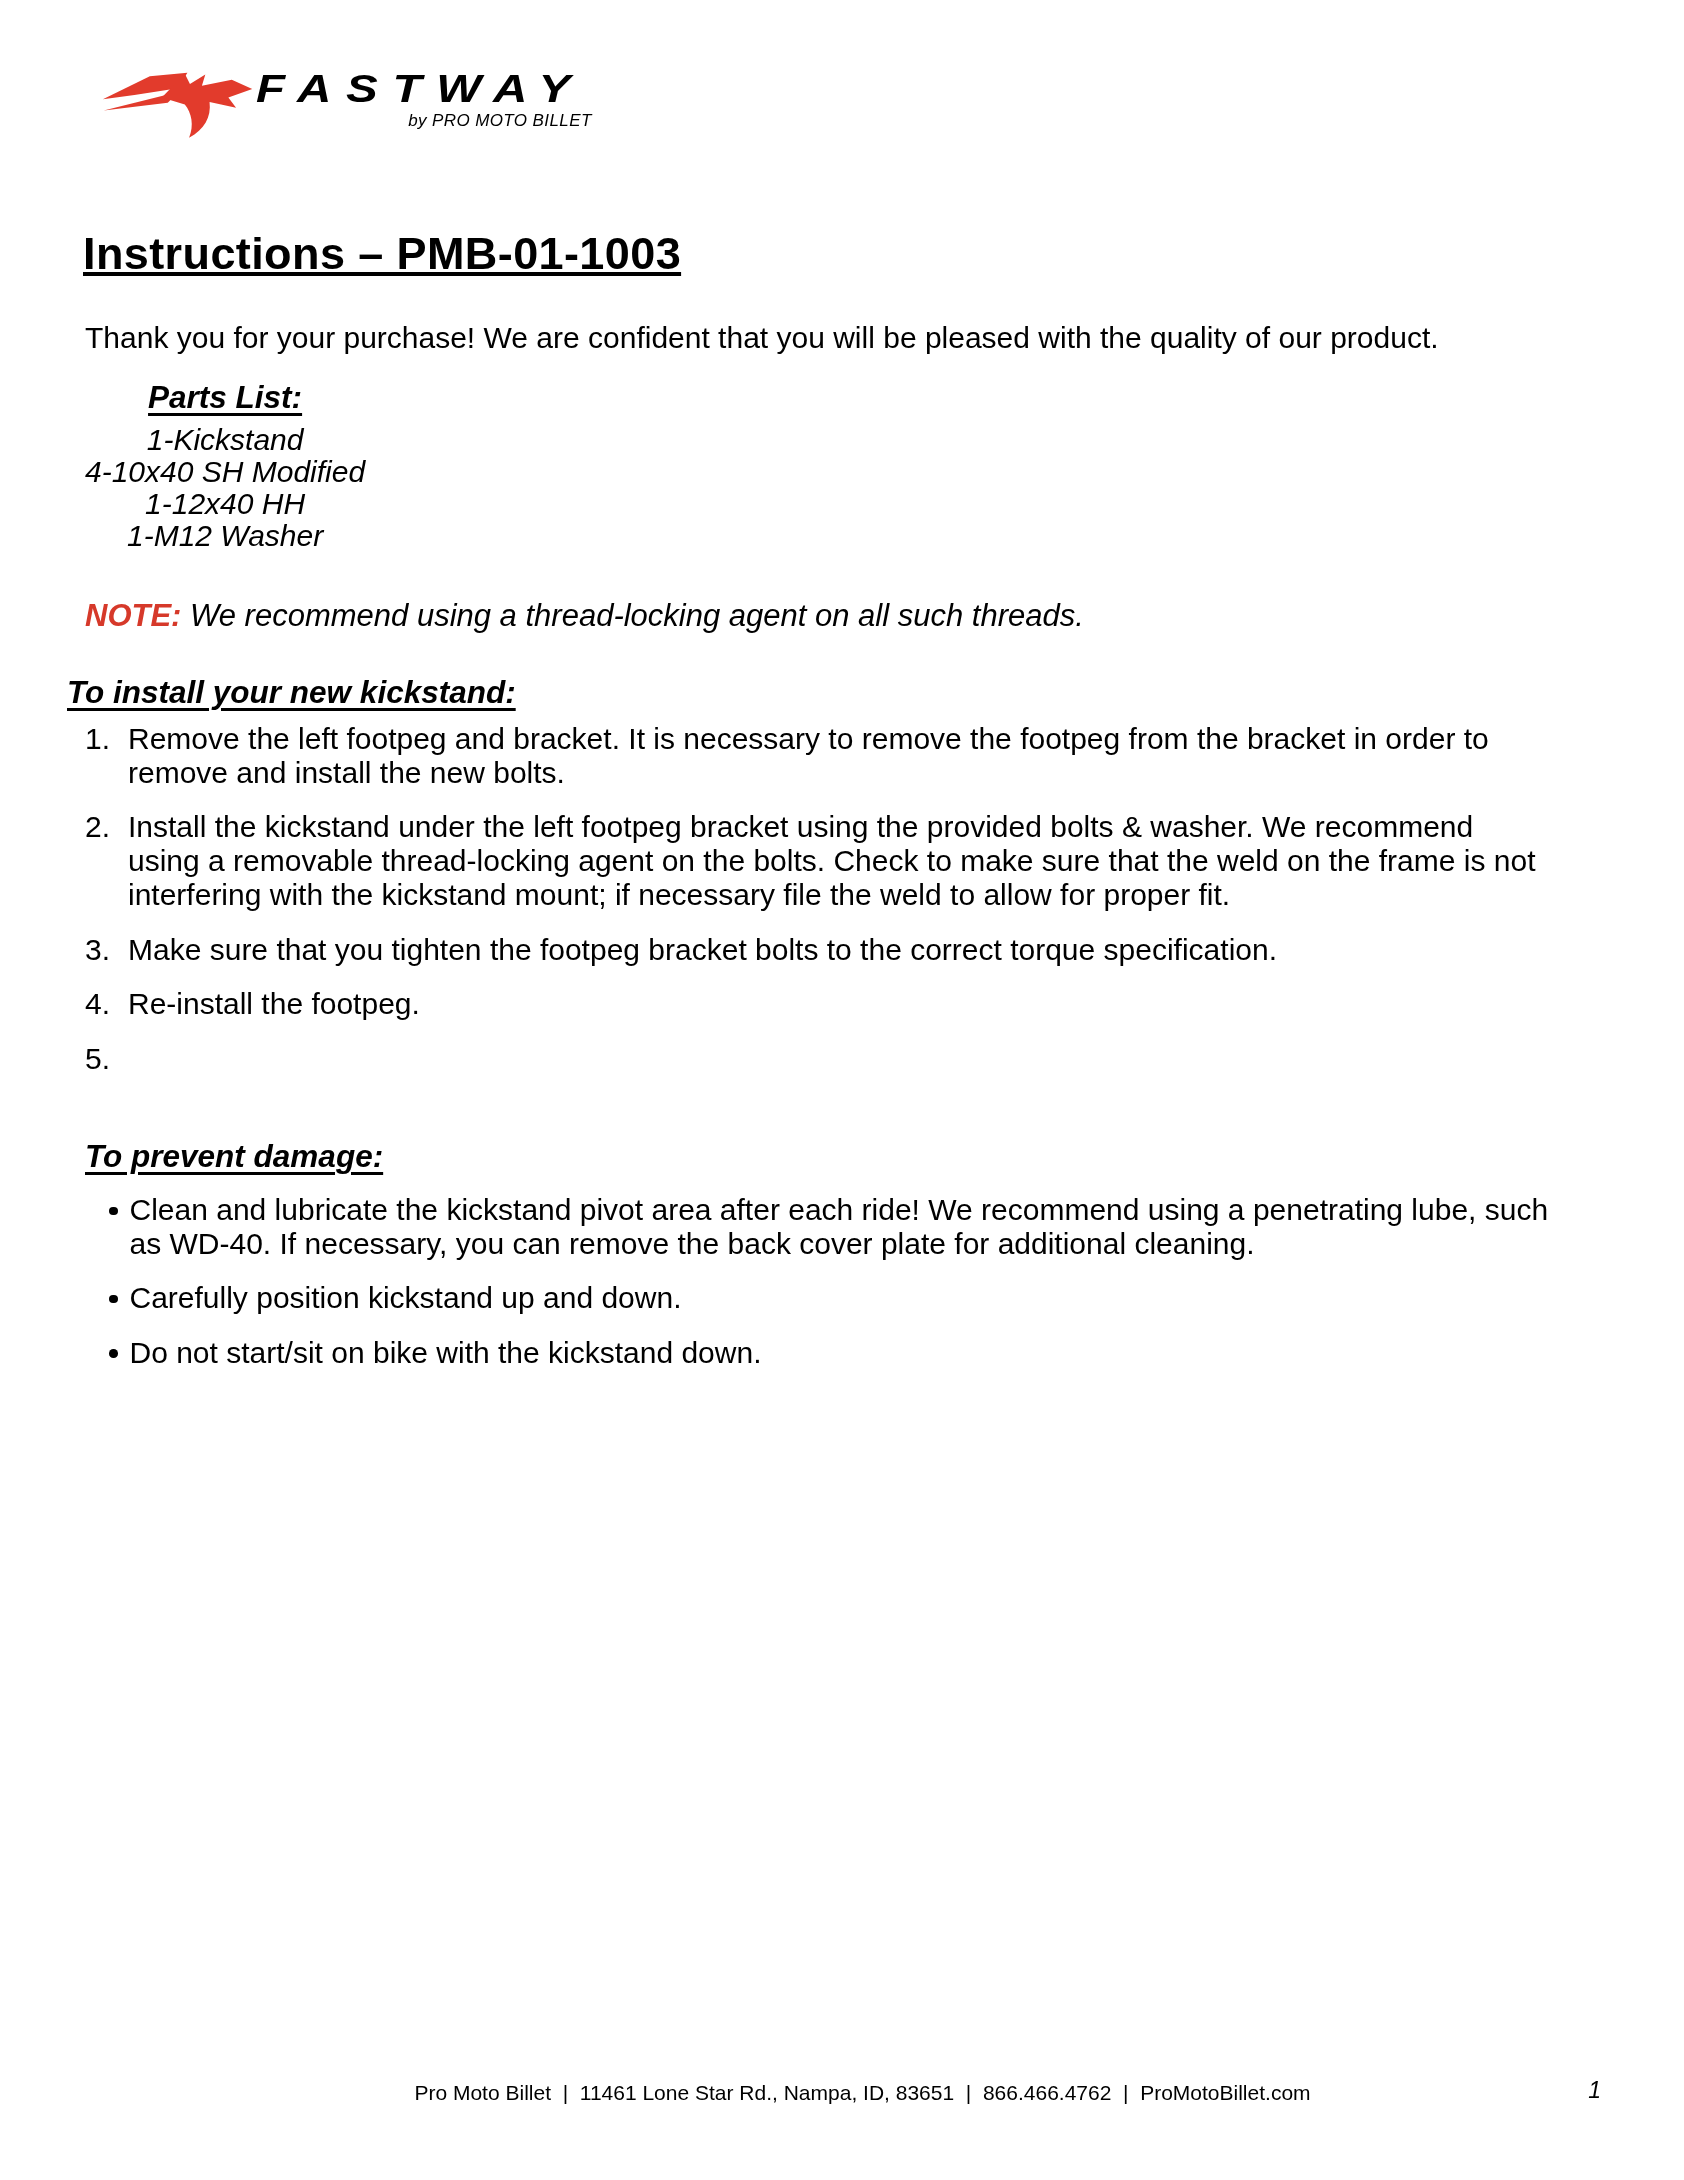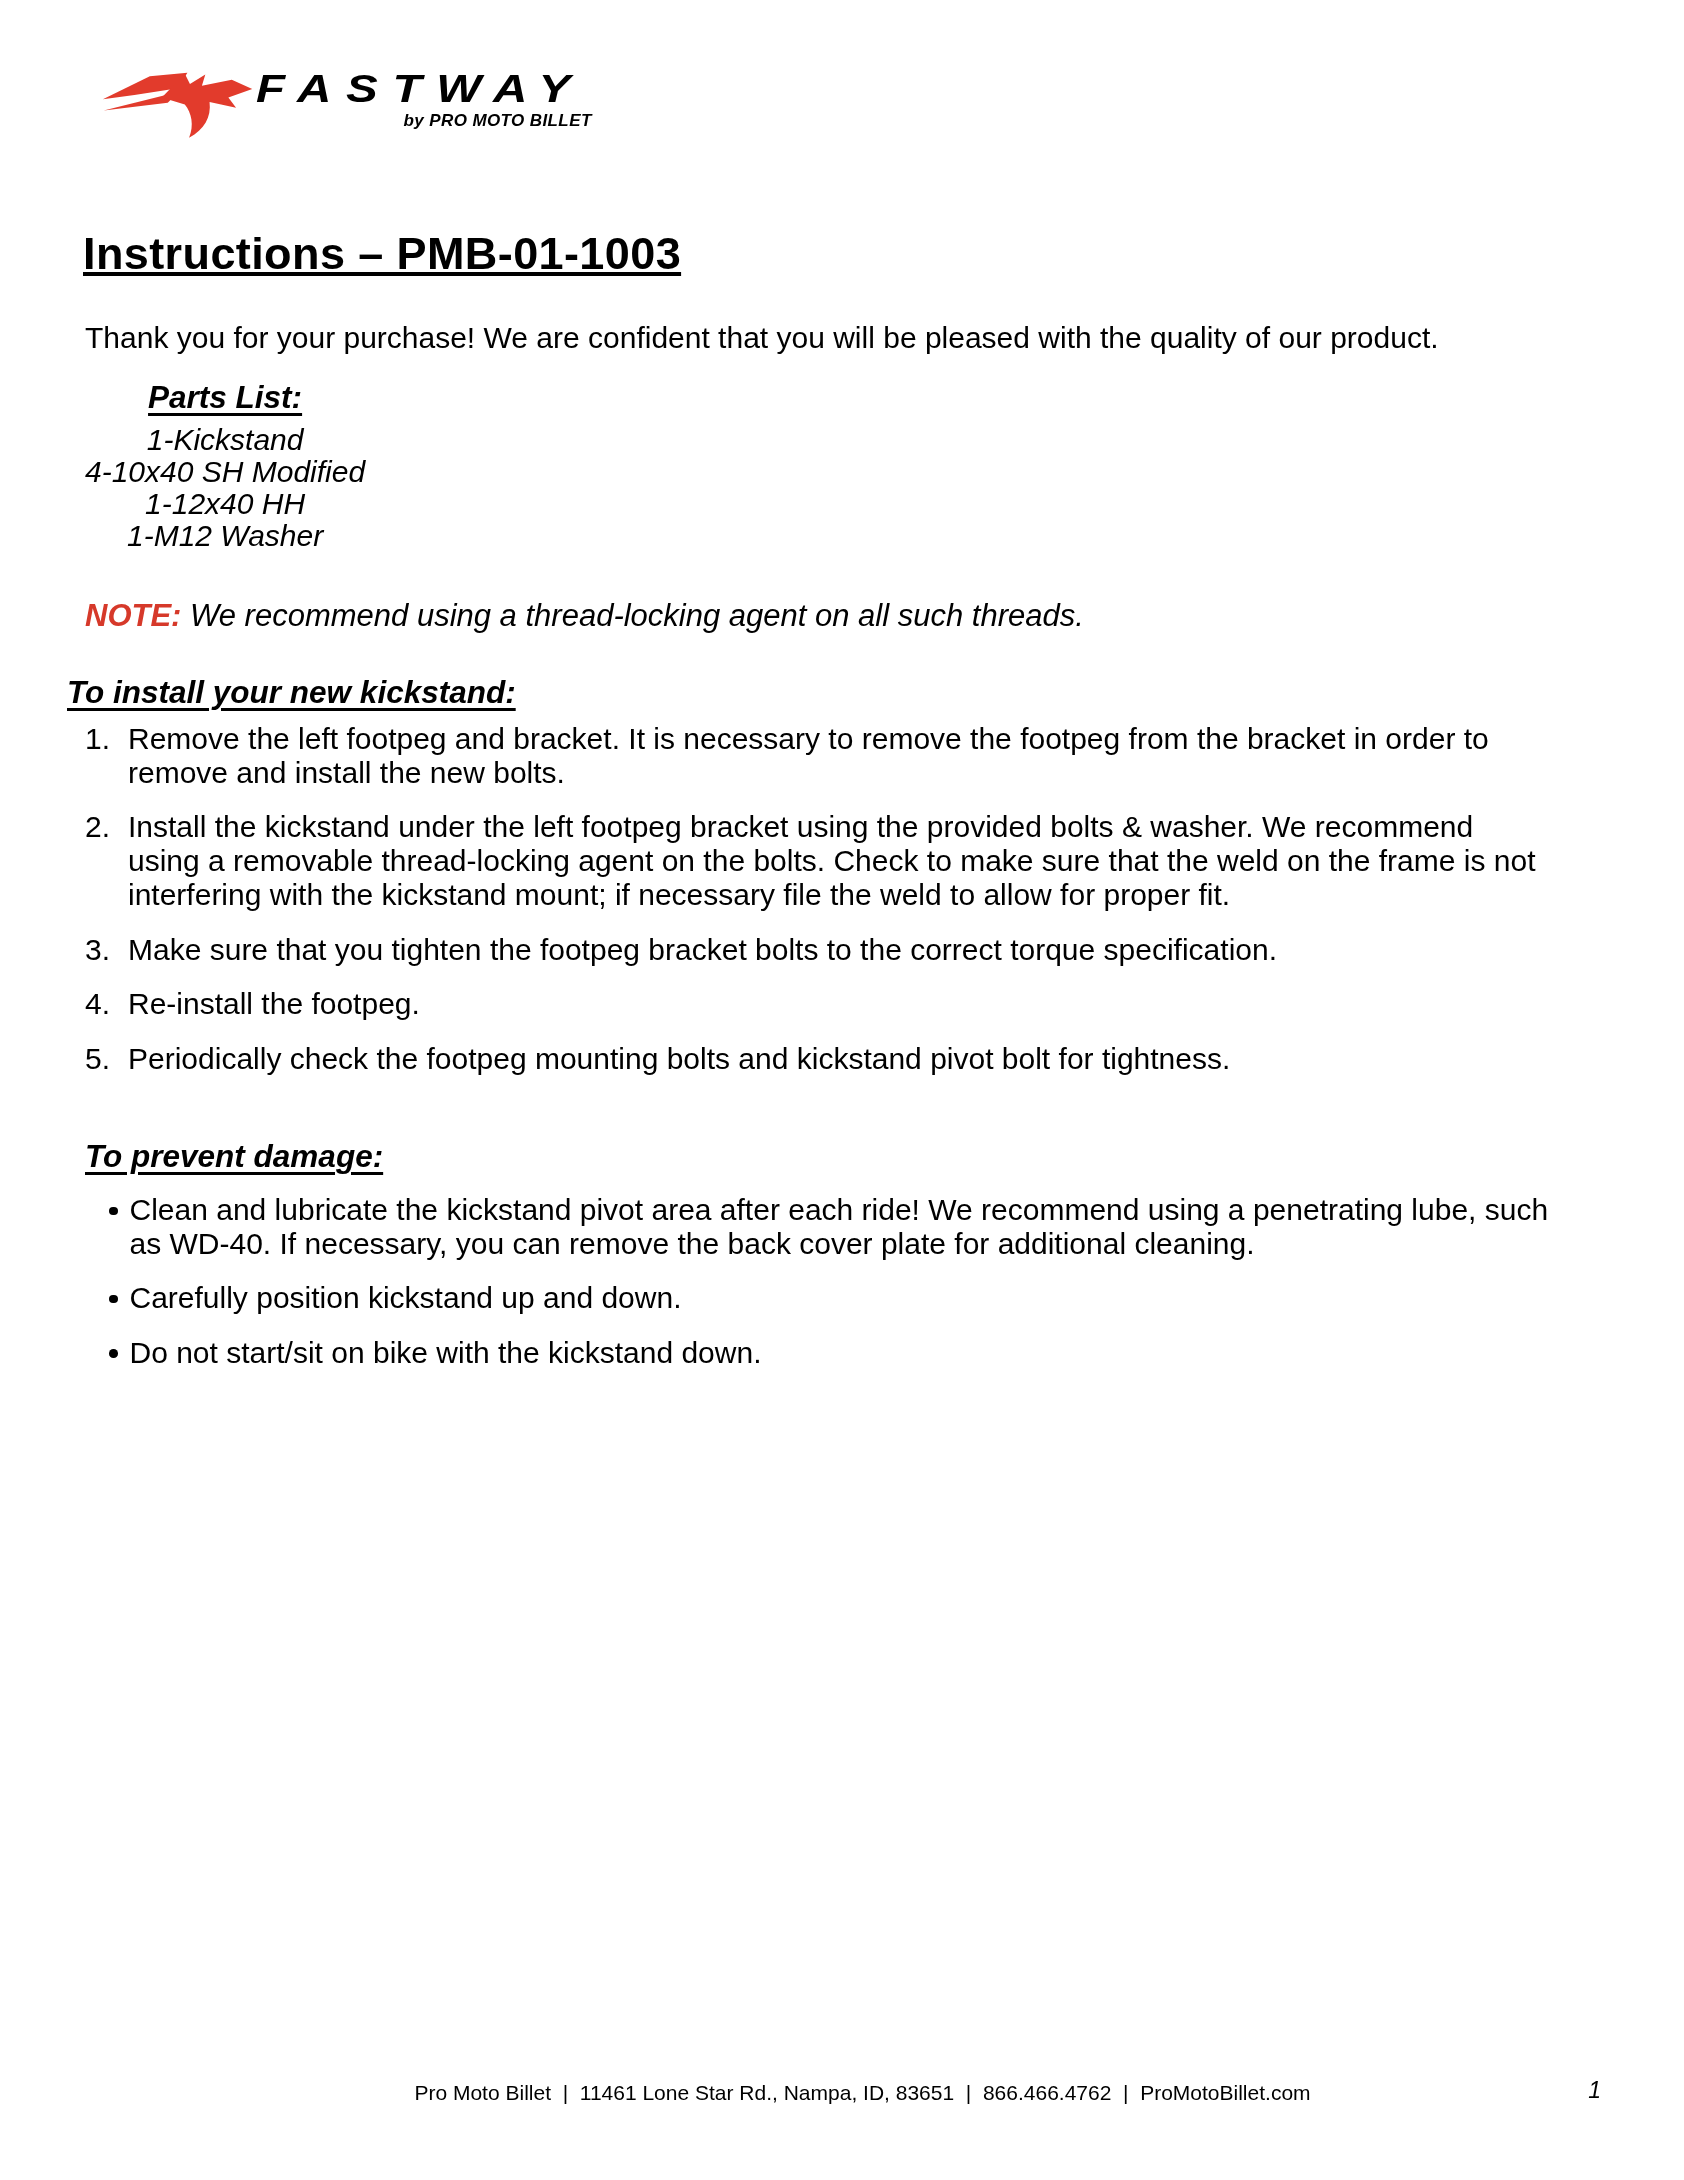--- a/index.html
+++ b/index.html
@@ -16,21 +16,21 @@
   
   .logo{position:absolute;top:72px;left:102px;display:flex;align-items:flex-start;}
   .logo-mark{width:152px;height:70px;flex:none;}
   .logo-text{margin-left:1.7px;width:341px;}
   .logo-brand{
     font-size:39px;font-weight:bold;font-style:italic;
     letter-spacing:12px;line-height:34px;white-space:nowrap;
     transform:scaleX(1.22);transform-origin:left top;
   }
   .logo-byline{
-    font-size:17px;font-weight:bold;font-style:italic;
+    font-size:17px;font-weight:normal;font-style:italic;
     text-align:right;margin-top:5.1px;letter-spacing:0.4px;white-space:nowrap;
     width:336px;
   }
 
   
   .doc-title{
     position:absolute;top:198px;left:83px;
     font-size:45px;font-weight:bold;line-height:51px;letter-spacing:0.4px;text-decoration:underline;
   }
   .intro{
@@ -129,21 +129,20 @@
     <div class="step">
       <span class="step-num">3.</span>
       <span class="step-text">Make sure that you tighten the footpeg bracket bolts to the correct torque specification.</span>
     </div>
     <div class="step">
       <span class="step-num">4.</span>
       <span class="step-text">Re-install the footpeg.</span>
     </div>
     <div class="step">
       <span class="step-num">5.</span>
-      <span class="step-text">Periodically check the footpeg mounting bolts and kickstand pivot bolt for tightness.</span>
     </div>
   </div>
 
   <div class="sec-heading prevent-heading">To prevent damage:</div>
   <div class="bullets">
     <div class="bullet">
       <span class="bullet-dot"></span>
       <span class="bullet-text">Clean and lubricate the kickstand pivot area after each ride! We recommend using a penetrating lube, such
 as WD-40. If necessary, you can remove the back cover plate for additional cleaning.</span>
     </div>

